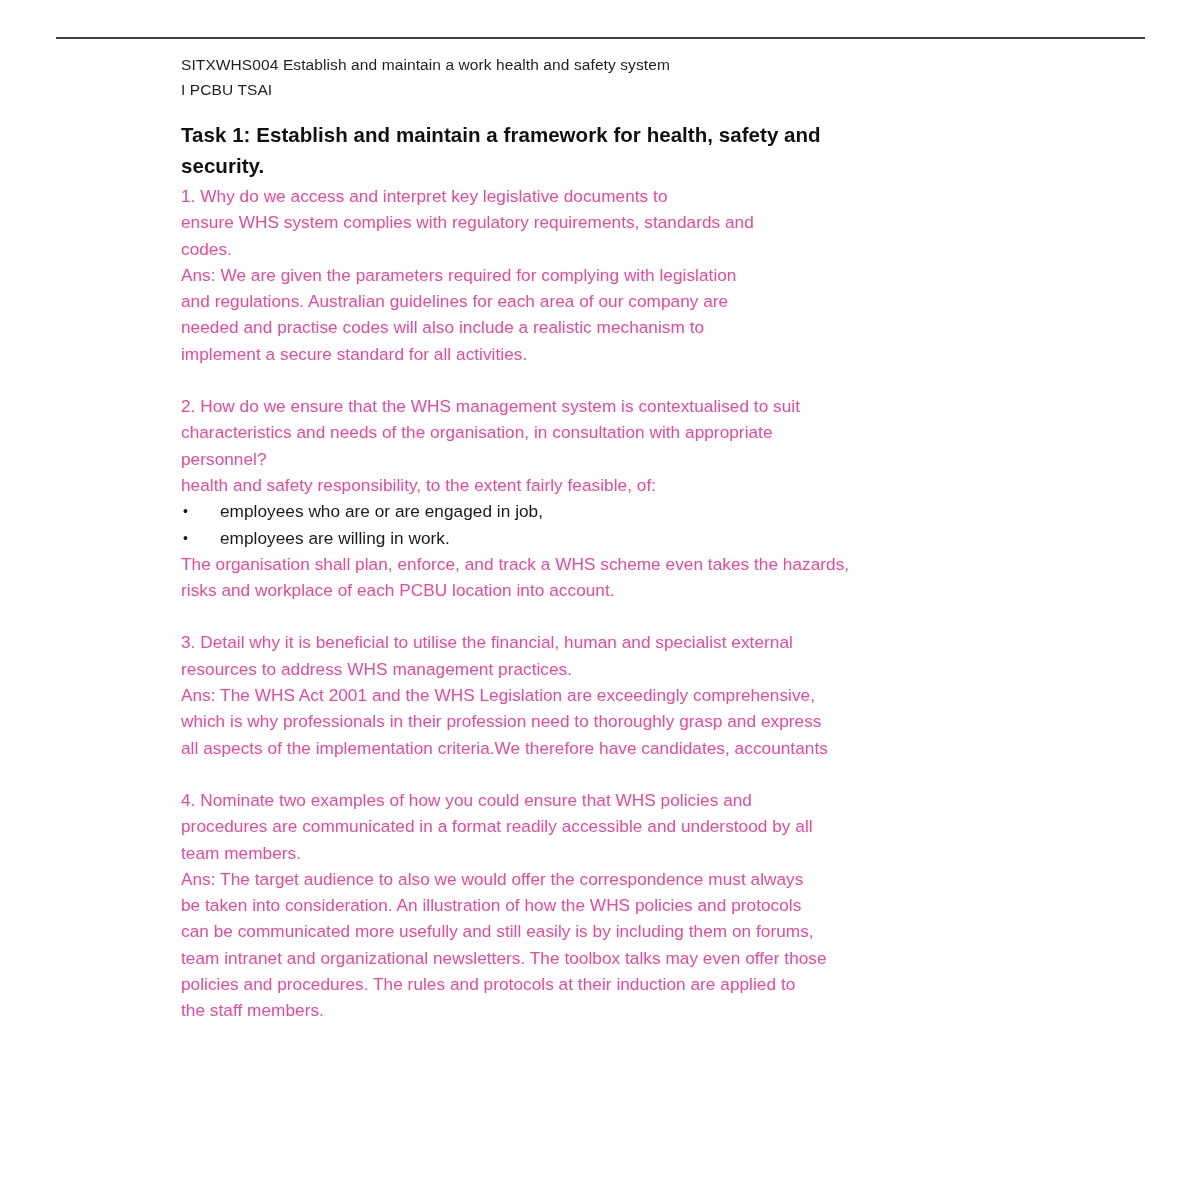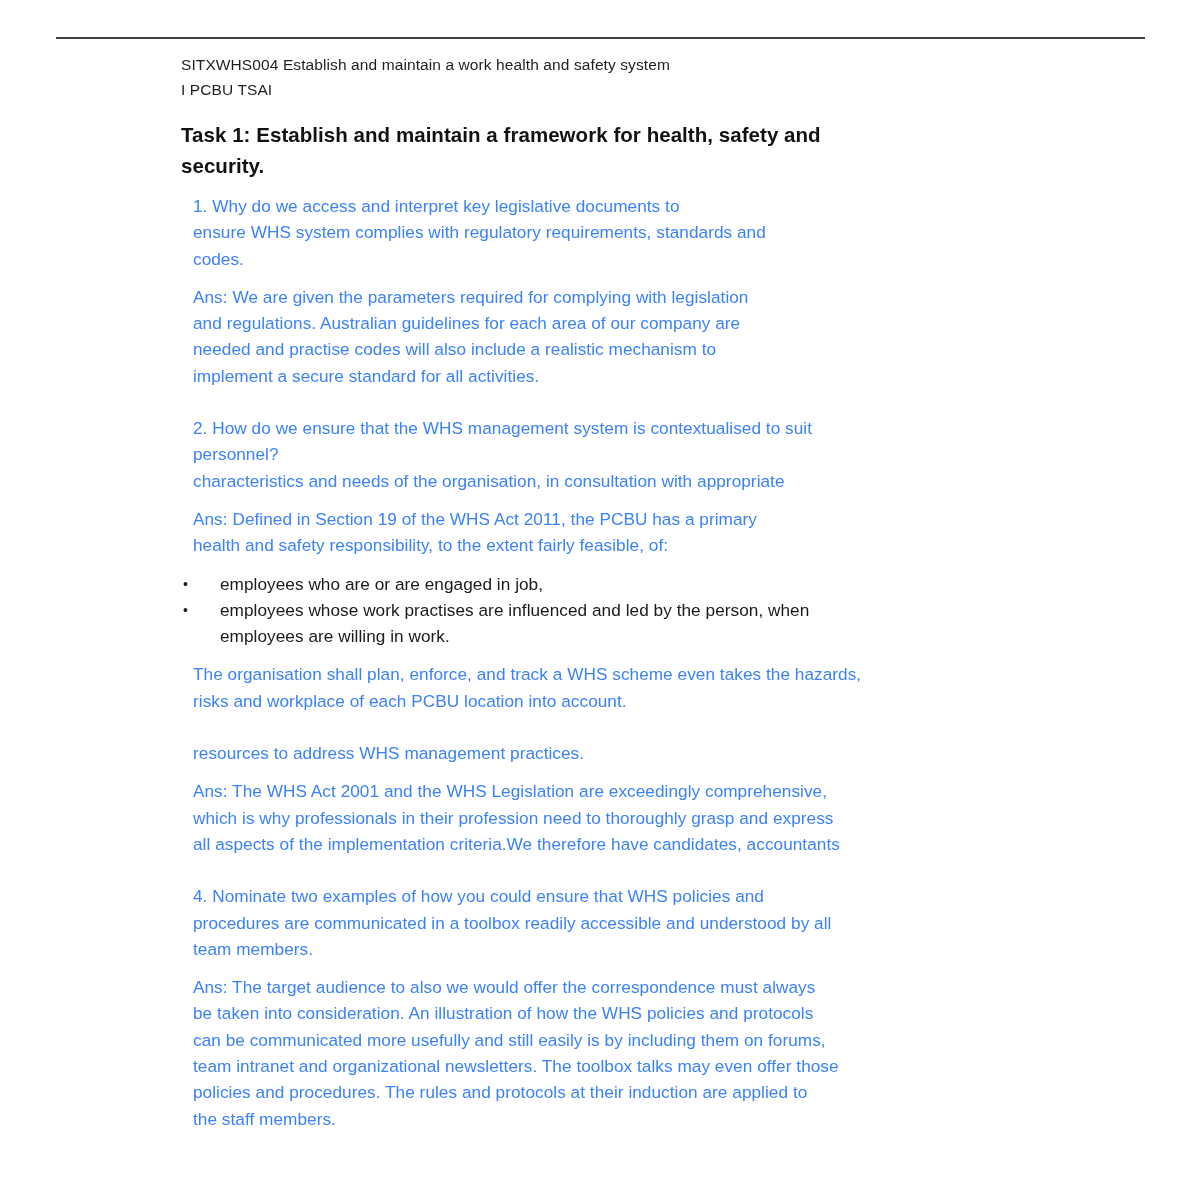--- a/index.html
+++ b/index.html
@@ -55,22 +55,22 @@
   }
   .block {
     margin-top: 0;
   }
   .block.spaced {
     margin-top: 26px;
   }
   .para {
     font-size: 17.2px;
     line-height: 26.3px;
-    color: #3b82f6;
-    margin: 12px;
+    color: #ec4899;
+    margin: 0;
     letter-spacing: 0.05px;
   }
   .para .ln {
     display: block;
     white-space: nowrap;
   }
   ul.bullets {
     list-style: none;
     margin: 0;
     padding: 0;
@@ -125,57 +125,56 @@
           <p class="para">
             <span class="ln">Ans: We are given the parameters required for complying with legislation</span>
             <span class="ln">and regulations. Australian guidelines for each area of our company are</span>
             <span class="ln">needed and practise codes will also include a realistic mechanism to</span>
             <span class="ln">implement a secure standard for all activities.</span>
           </p>
         </div>
         <div class="block spaced">
           <p class="para">
             <span class="ln">2. How do we ensure that the WHS management system is contextualised to suit</span>
+            <span class="ln">characteristics and needs of the organisation, in consultation with appropriate</span>
             <span class="ln">personnel?</span>
-            <span class="ln">characteristics and needs of the organisation, in consultation with appropriate</span>
           </p>
           <p class="para">
-            <span class="ln">Ans: Defined in Section 19 of the WHS Act 2011, the PCBU has a primary</span>
             <span class="ln">health and safety responsibility, to the extent fairly feasible, of:</span>
           </p>
           <ul class="bullets">
             <li>
               <span class="bullet-mark">•</span>
               <span class="ln">employees who are or are engaged in job,</span>
             </li>
             <li>
               <span class="bullet-mark">•</span>
-              <span class="ln">employees whose work practises are influenced and led by the person, when</span>
               <span class="ln">employees are willing in work.</span>
             </li>
           </ul>
           <p class="para">
             <span class="ln">The organisation shall plan, enforce, and track a WHS scheme even takes the hazards,</span>
             <span class="ln">risks and workplace of each PCBU location into account.</span>
           </p>
         </div>
         <div class="block spaced">
           <p class="para">
+            <span class="ln">3. Detail why it is beneficial to utilise the financial, human and specialist external</span>
             <span class="ln">resources to address WHS management practices.</span>
           </p>
           <p class="para">
             <span class="ln">Ans: The WHS Act 2001 and the WHS Legislation are exceedingly comprehensive,</span>
             <span class="ln">which is why professionals in their profession need to thoroughly grasp and express</span>
             <span class="ln">all aspects of the implementation criteria.We therefore have candidates, accountants</span>
           </p>
         </div>
         <div class="block spaced">
           <p class="para">
             <span class="ln">4. Nominate two examples of how you could ensure that WHS policies and</span>
-            <span class="ln">procedures are communicated in a toolbox readily accessible and understood by all</span>
+            <span class="ln">procedures are communicated in a format readily accessible and understood by all</span>
             <span class="ln">team members.</span>
           </p>
           <p class="para">
             <span class="ln">Ans: The target audience to also we would offer the correspondence must always</span>
             <span class="ln">be taken into consideration. An illustration of how the WHS policies and protocols</span>
             <span class="ln">can be communicated more usefully and still easily is by including them on forums,</span>
             <span class="ln">team intranet and organizational newsletters. The toolbox talks may even offer those</span>
             <span class="ln">policies and procedures. The rules and protocols at their induction are applied to</span>
             <span class="ln">the staff members.</span>
           </p>

